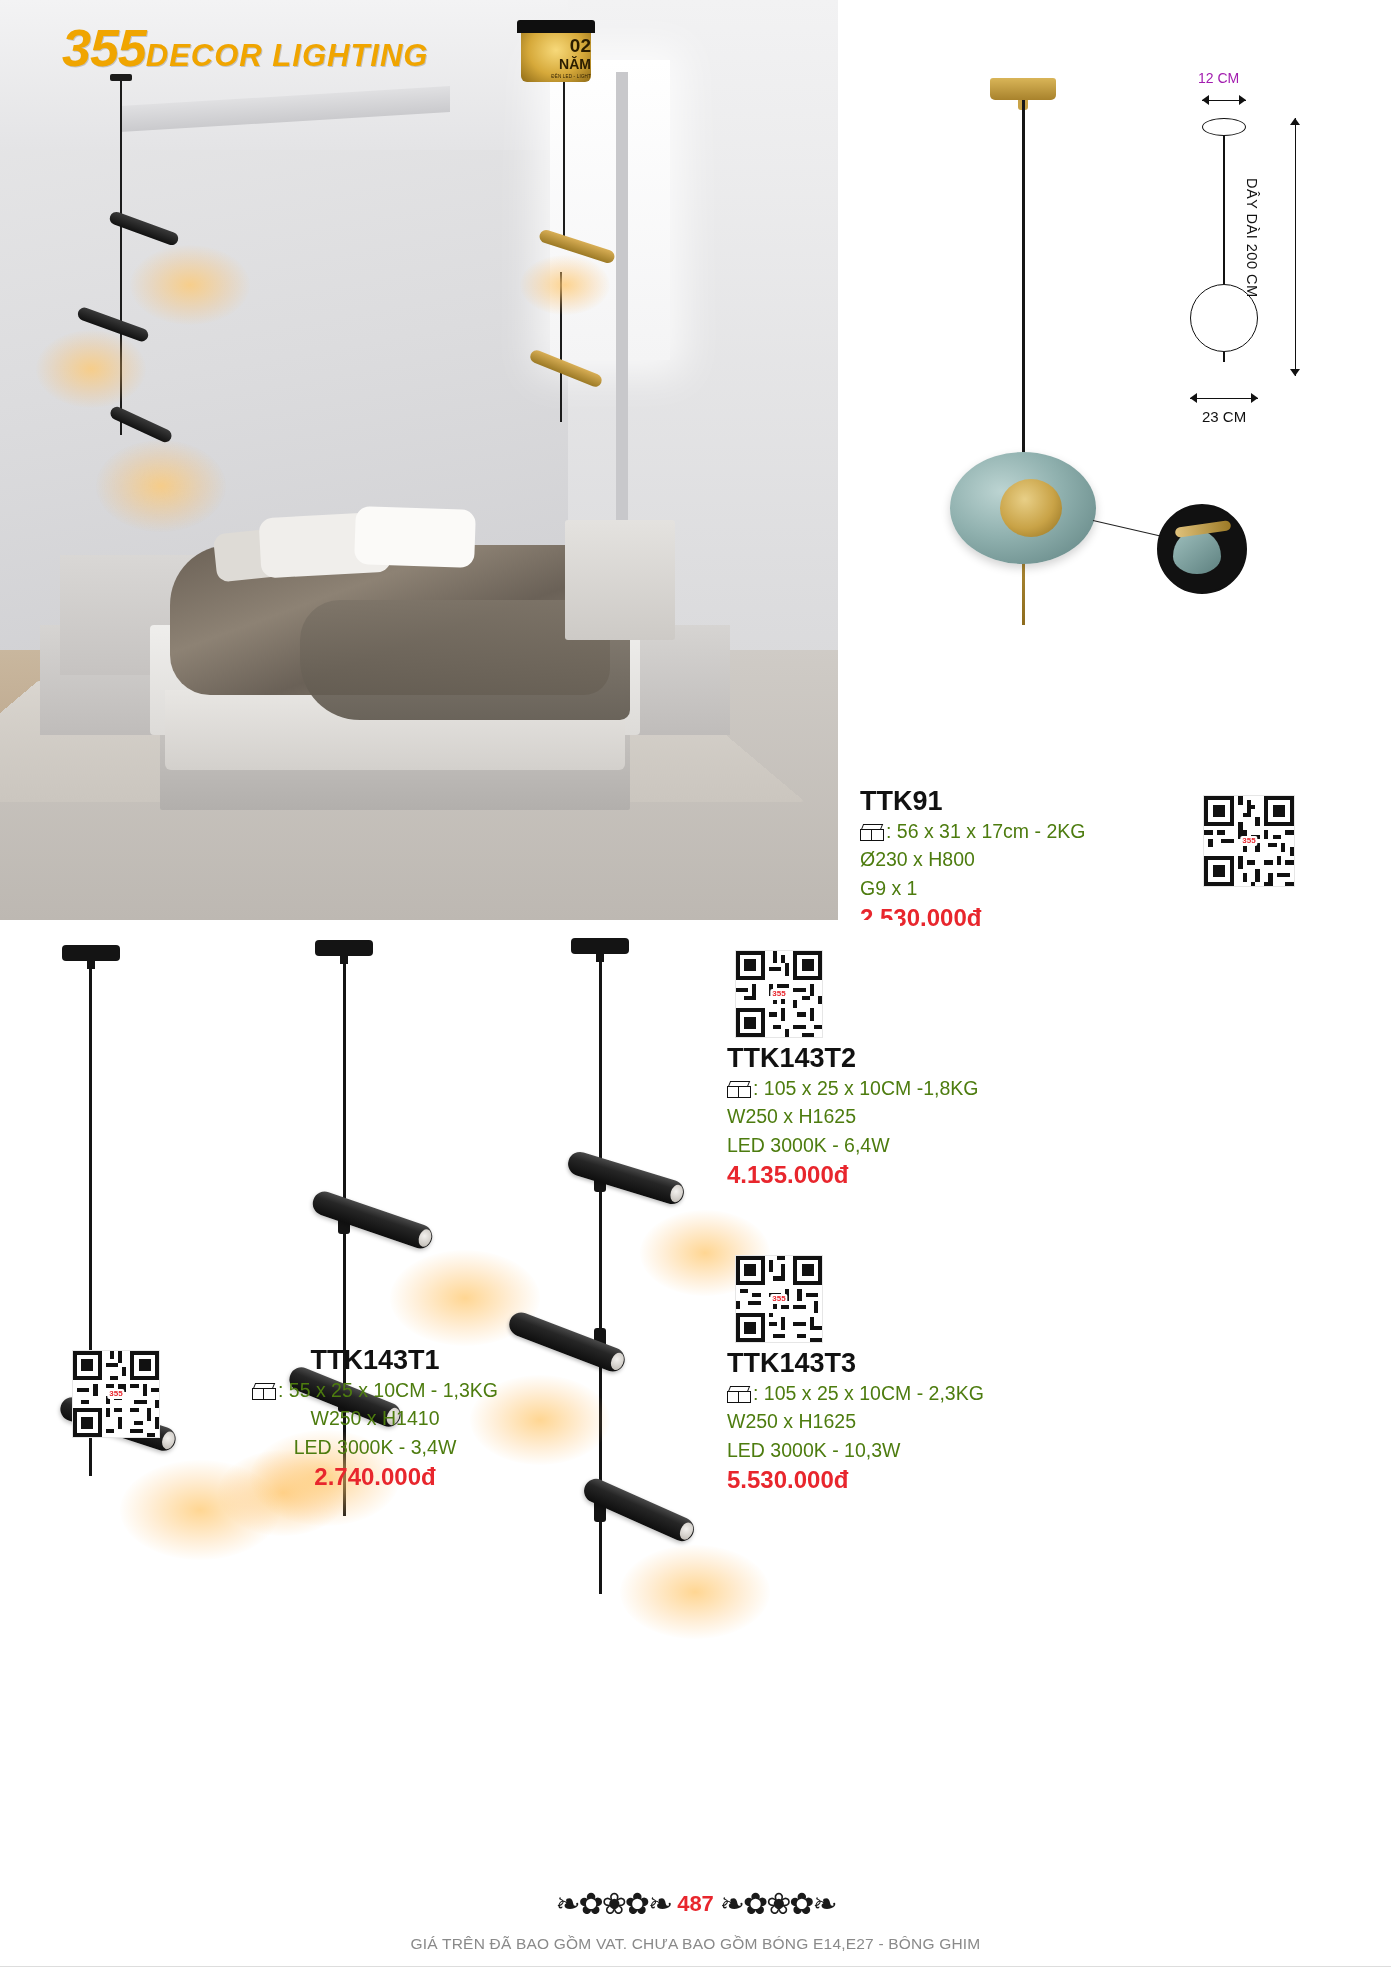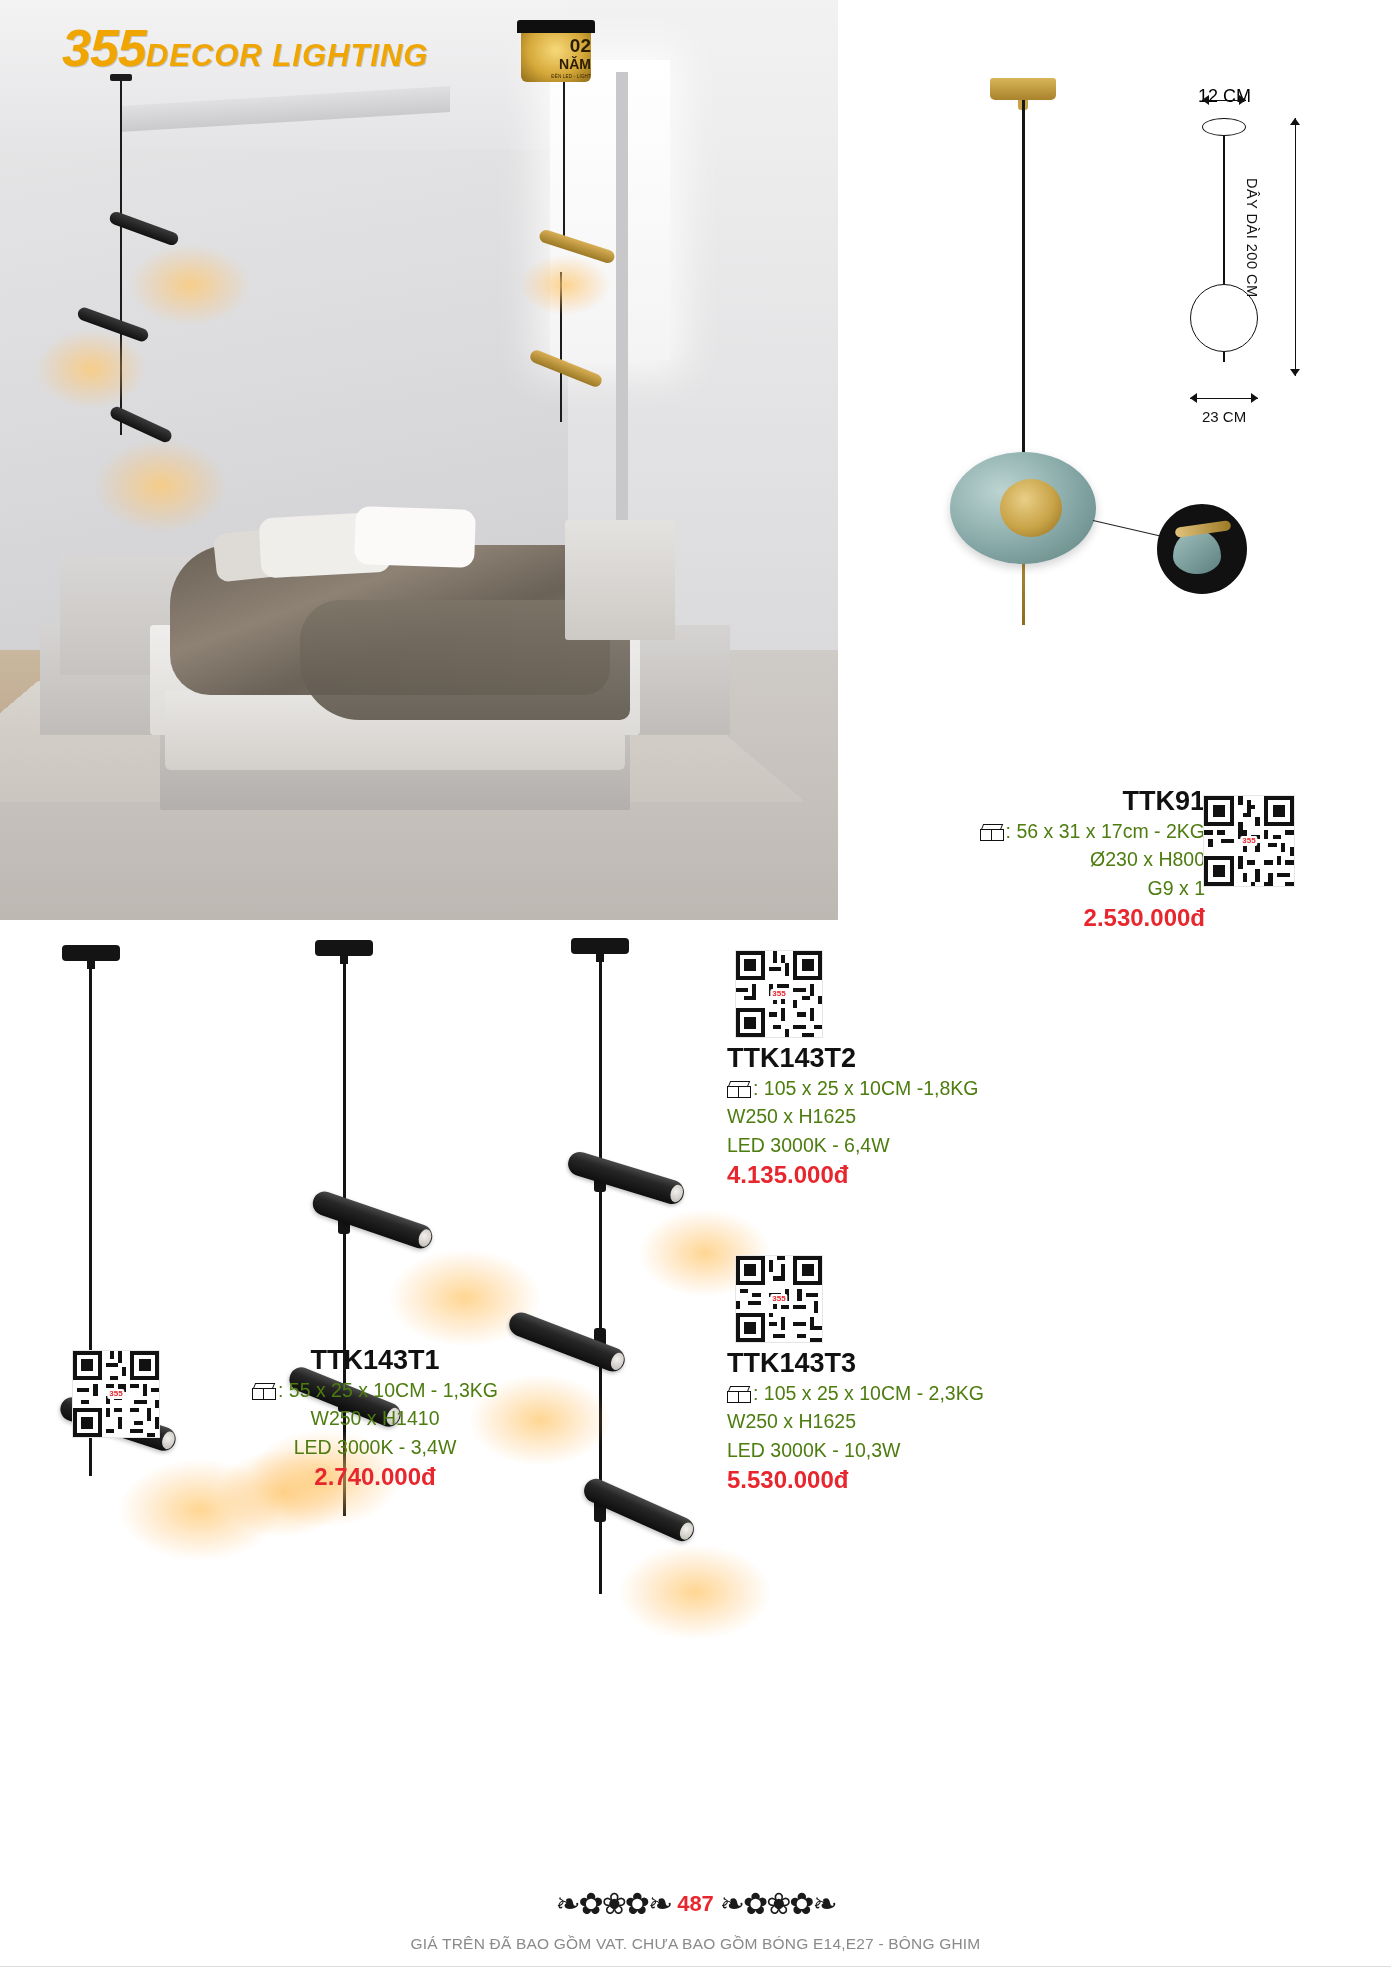--- a/index.html
+++ b/index.html
@@ -227,21 +227,21 @@
   }
   .dim-h-top {
     position:absolute; left:62px; top:22px; width:44px; height:16px;
   }
   .dim-h-top .bar { position:absolute; left:0; top:8px; width:44px; height:1.4px; background:#111; }
   .dim-h-top .ar-l, .dim-h-top .ar-r {
     position:absolute; top:3px; width:0; height:0; border-top:5px solid transparent; border-bottom:5px solid transparent;
   }
   .dim-h-top .ar-l { left:0; border-right:7px solid #111; }
   .dim-h-top .ar-r { right:0; border-left:7px solid #111; }
-  .lbl-12 { position:absolute; left:58px; top:16px; font-size:18px; color:#000000; }
+  .lbl-12 { position:absolute; left:58px; top:0px; font-size:14px; color:#a21caf; }
 
   .dim-h-bot { position:absolute; left:50px; top:320px; width:68px; height:16px; }
   .dim-h-bot .bar { position:absolute; left:0; top:8px; width:68px; height:1.4px; background:#111; }
   .dim-h-bot .ar-l, .dim-h-bot .ar-r {
     position:absolute; top:3px; width:0; height:0; border-top:5px solid transparent; border-bottom:5px solid transparent;
   }
   .dim-h-bot .ar-l { left:0; border-right:7px solid #111; }
   .dim-h-bot .ar-r { right:0; border-left:7px solid #111; }
   .lbl-23 { position:absolute; left:62px; top:338px; font-size:15px; color:#111; }
 
@@ -255,21 +255,21 @@
   .lbl-daydai {
     position:absolute; left:104px; top:108px; font-size:14.5px; color:#111;
     writing-mode: vertical-rl; text-orientation: mixed; letter-spacing:.5px; white-space:nowrap;
   }
 
   
   .info { position:absolute; }
   .info .code { font-size:27px; font-weight:bold; color:#111; line-height:1.15; }
   .info .line { font-size:19.5px; color:#4d7c0f; line-height:1.45; white-space:nowrap; }
   .info .price { font-size:24px; font-weight:bold; color:#e8262d; line-height:1.3; }
-  .info.right-al { text-align:right; }
+  .info.right-al { }
 
   .boxicon {
     display:inline-block; width:24px; height:17px; position:relative; vertical-align:-3px; margin-right:2px;
   }
   .boxicon .bi-top {
     position:absolute; left:2px; top:0; width:20px; height:6px;
     border:1.3px solid #111; border-bottom:none; background:#fff;
     transform: skewX(-22deg);
   }
   .boxicon .bi-body {

